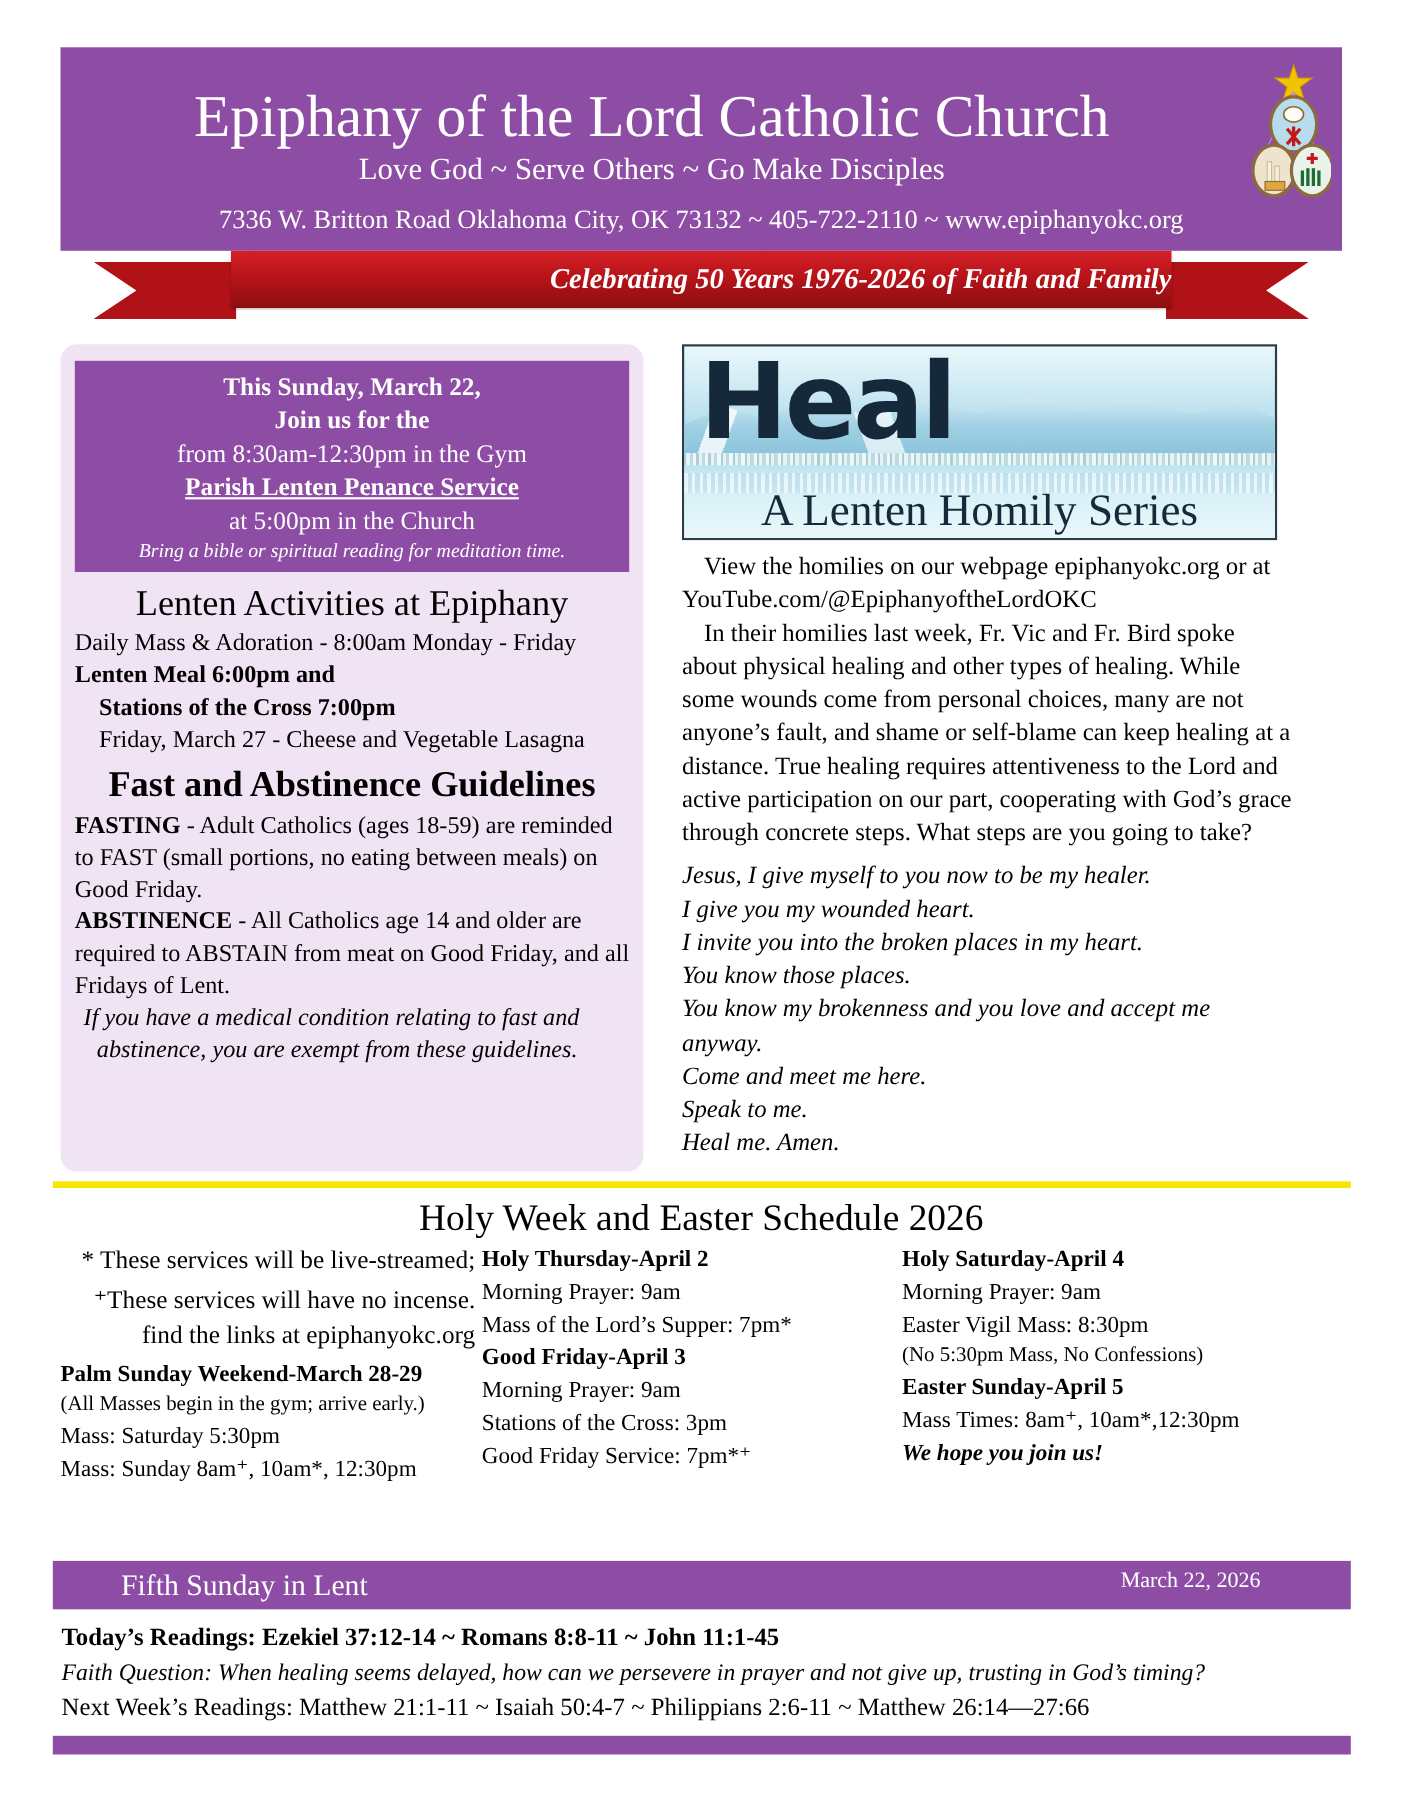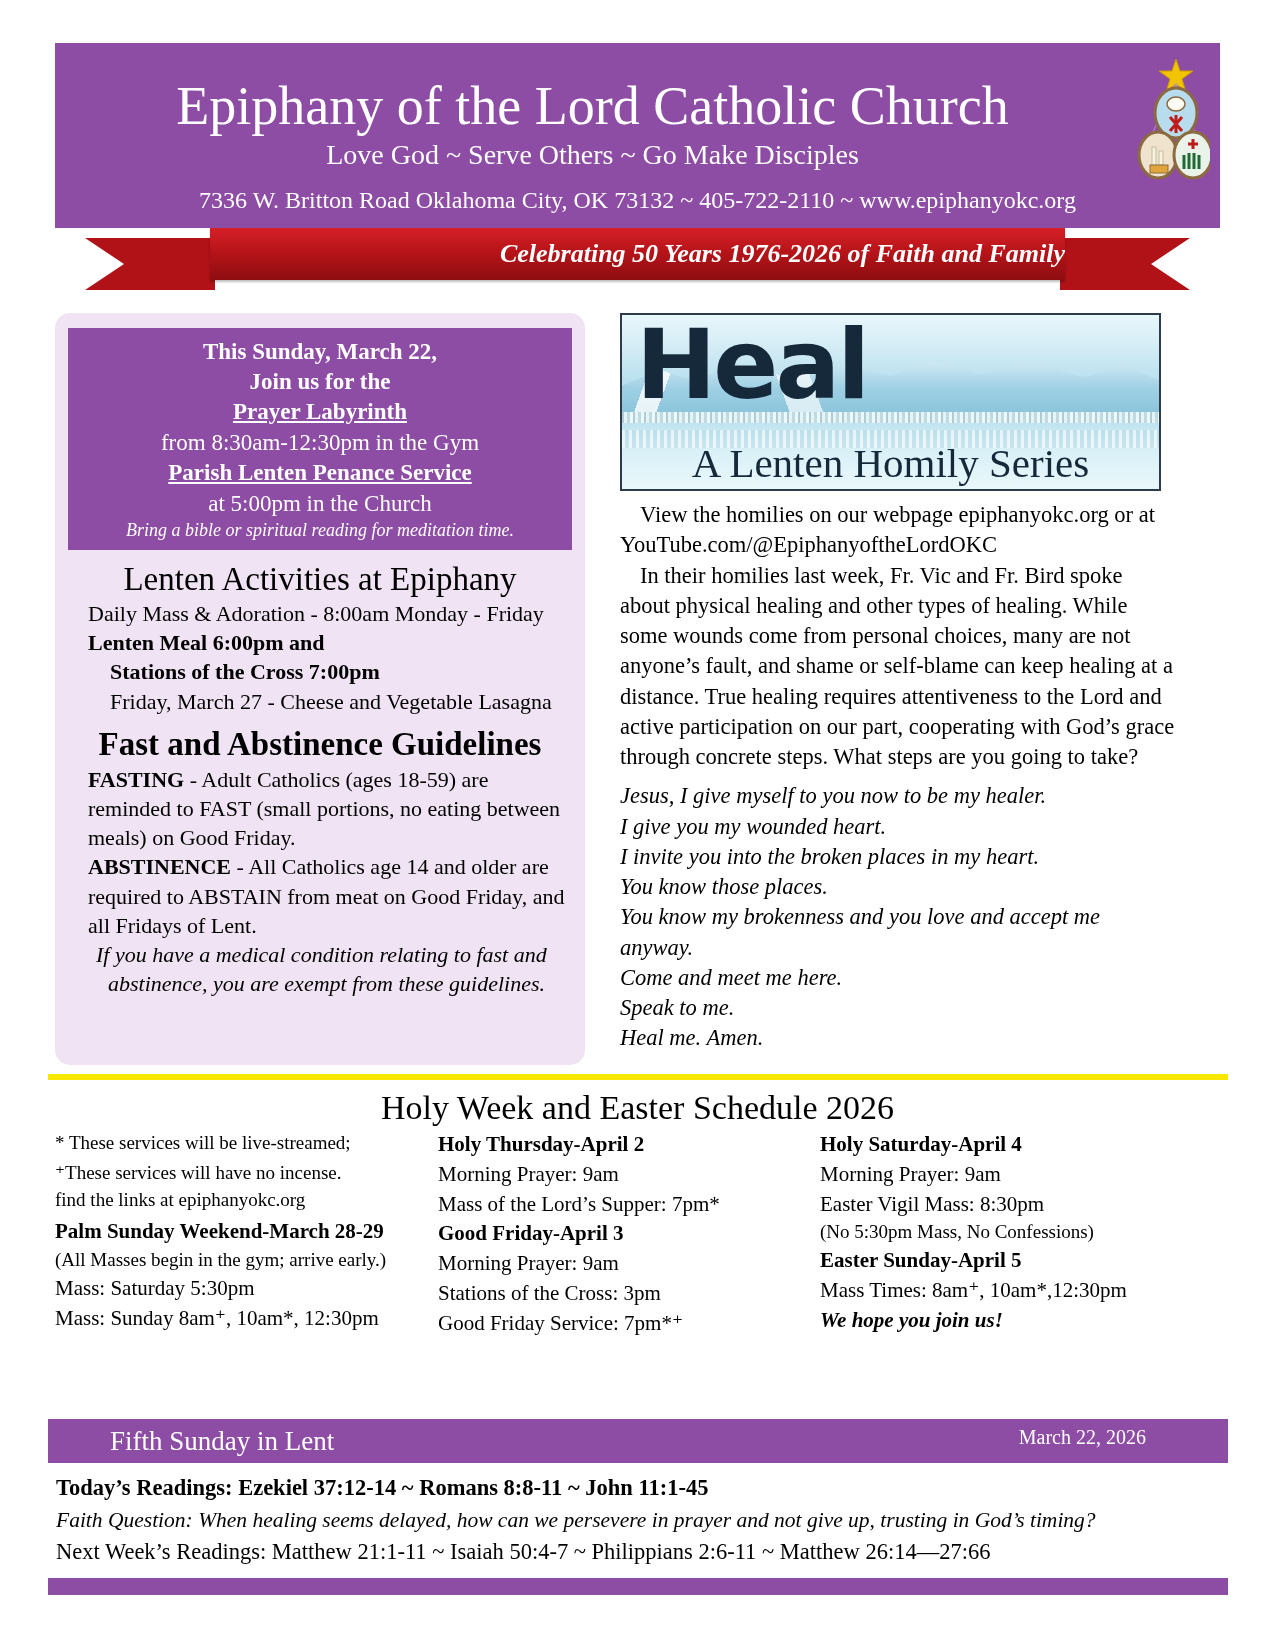--- a/index.html
+++ b/index.html
@@ -113,21 +113,21 @@
     line-height: 1.18;
     margin-top: 10px;
   }
   .sec-head-b {
     text-align: center;
     font-size: 33px;
     font-weight: bold;
     line-height: 1.2;
     margin-top: 9px;
   }
-  .body-line { font-size: 22px; line-height: 1.33; margin-left: 20px; }
+  .body-line { font-size: 22px; line-height: 1.33; }
   .body-line.b { font-weight: bold; }
   .body-line.ind { padding-left: 22px; }
   .body-line.it2 { font-style: italic; padding-left: 20px; text-indent: -12px; }
 
   
   .right-col {
     position: absolute;
     left: 620px; top: 313px;
     width: 555px;
   }
@@ -221,21 +221,21 @@
   }
   .hw-col { box-sizing: border-box; }
   .hw-col.c1 { width: 383px; padding-right: 6px; }
   .hw-col.c2 { width: 382px; }
   .hw-col.c3 { width: 400px; }
   .hw-line { font-size: 21px; line-height: 1.42; }
   .hw-line.center { text-align: left; }
   .hw-line.bold { font-weight: bold; }
   .hw-line.small { font-size: 19px; }
   .hw-line.bolditalic { font-weight: bold; font-style: italic; }
-  .hw-note { text-align: left; font-size: 19px; line-height: 1.42; }
+  .hw-note { text-align: right; font-size: 23px; line-height: 1.42; }
 
   
   .foot-bar {
     position: absolute;
     left: 48px; top: 1419px;
     width: 1180px; height: 44px;
     background: #8e4da4;
     color: #ffffff;
   }
   .foot-bar .l {
@@ -303,21 +303,20 @@
   <div class="banner-tail-l"></div>
   <div class="banner-tail-r"></div>
   <div class="banner-main">Celebrating 50 Years 1976-2026 of Faith and Family</div>
 </div>
 
 <div class="left-col">
 
   <div class="purple-box">
     <div class="pb-l1">This Sunday, March 22,</div>
     <div class="pb-l2">Join us for the</div>
-    <div class="pb-l3">Prayer Labyrinth</div>
     <div class="pb-l4">from 8:30am-12:30pm in the Gym</div>
     <div class="pb-l5">Parish Lenten Penance Service</div>
     <div class="pb-l6">at 5:00pm in the Church</div>
     <div class="pb-l7">Bring a bible or spiritual reading for meditation time.</div>
   </div>
 
   <div class="sec-head">Lenten Activities at Epiphany</div>
   <div class="body-line">Daily Mass &amp; Adoration - 8:00am Monday - Friday</div>
   <div class="body-line b">Lenten Meal 6:00pm and</div>
   <div class="body-line b ind">Stations of the Cross 7:00pm</div>

